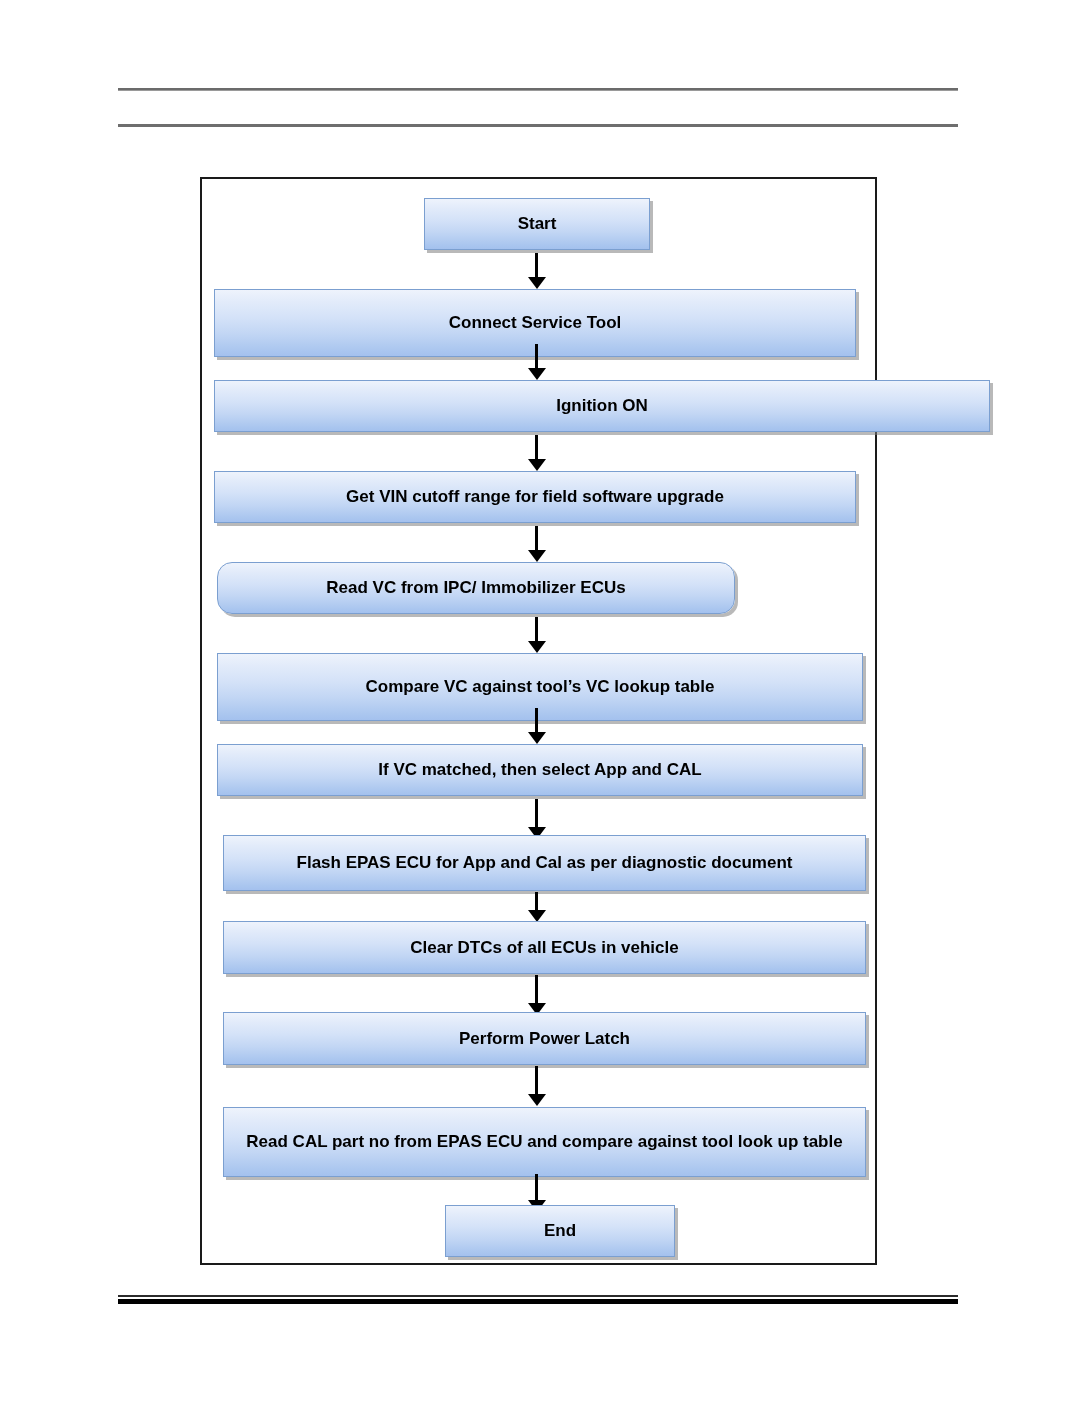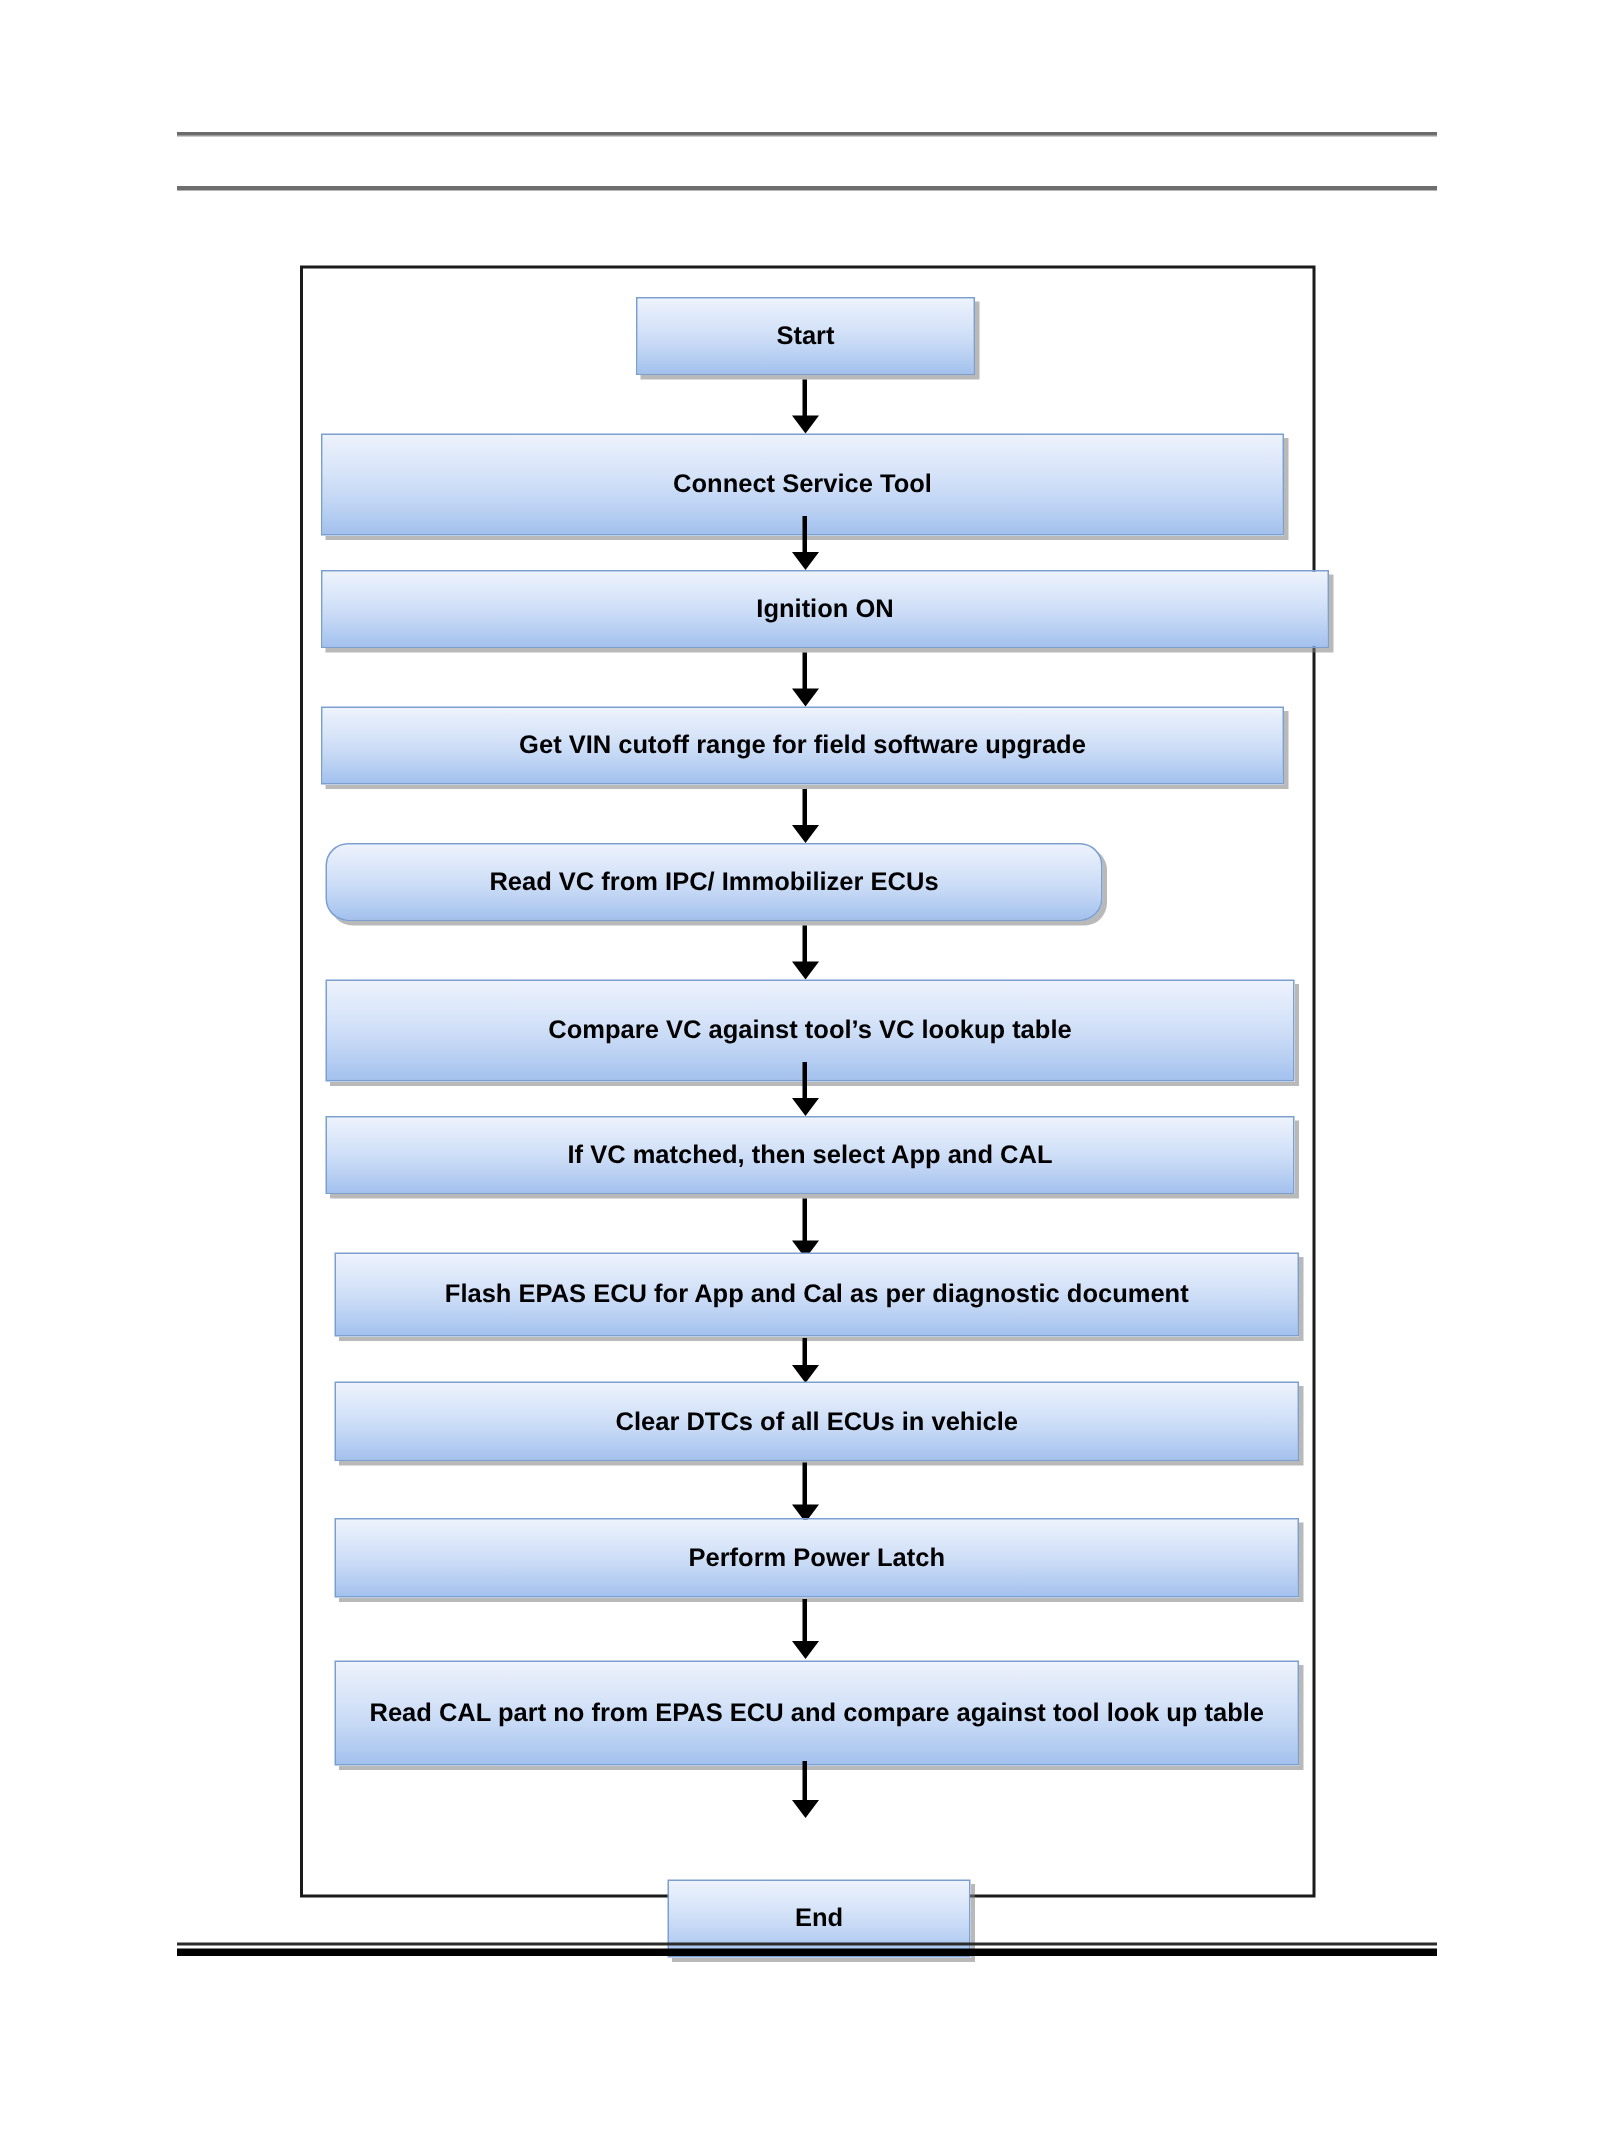--- a/index.html
+++ b/index.html
@@ -140,21 +140,21 @@
     </div>
 
     <div class="flow-node" style="left:12px; top:110px; width:642px; height:68px;">
       <span>Connect Service Tool</span>
     </div>
     <div class="connector" style="left:326px; top:165px; height:36px;">
       <div class="shaft" style="height:26px;"></div>
       <div class="head" style="top:24px;"></div>
     </div>
 
-    <div class="flow-node" style="left:12px; top:201px; width:672px; height:52px;">
+    <div class="flow-node" style="left:12px; top:201px; width:776px; height:52px;">
       <span>Ignition ON</span>
     </div>
     <div class="connector" style="left:326px; top:256px; height:36px;">
       <div class="shaft" style="height:26px;"></div>
       <div class="head" style="top:24px;"></div>
     </div>
 
     <div class="flow-node" style="left:12px; top:292px; width:642px; height:52px;">
       <span>Get VIN cutoff range for field software upgrade</span>
     </div>
@@ -212,21 +212,21 @@
     </div>
 
     <div class="flow-node two-line" style="left:21px; top:928px; width:643px; height:70px;">
       <span>Read CAL part no from EPAS ECU and compare against tool look up table</span>
     </div>
     <div class="connector" style="left:326px; top:995px; height:38px;">
       <div class="shaft" style="height:28px;"></div>
       <div class="head" style="top:26px;"></div>
     </div>
 
-    <div class="flow-node" style="left:243px; top:1026px; width:202px; height:52px;margin-top:48px;">
+    <div class="flow-node" style="left:243px; top:1026px; width:230px; height:52px;">
       <span>End</span>
     </div>
 
   </div>
 </div>
 
 <div class="page-footer">
   <div class="ftr-rule-thin"></div>
   <div class="ftr-rule-thick"></div>
 </div>

